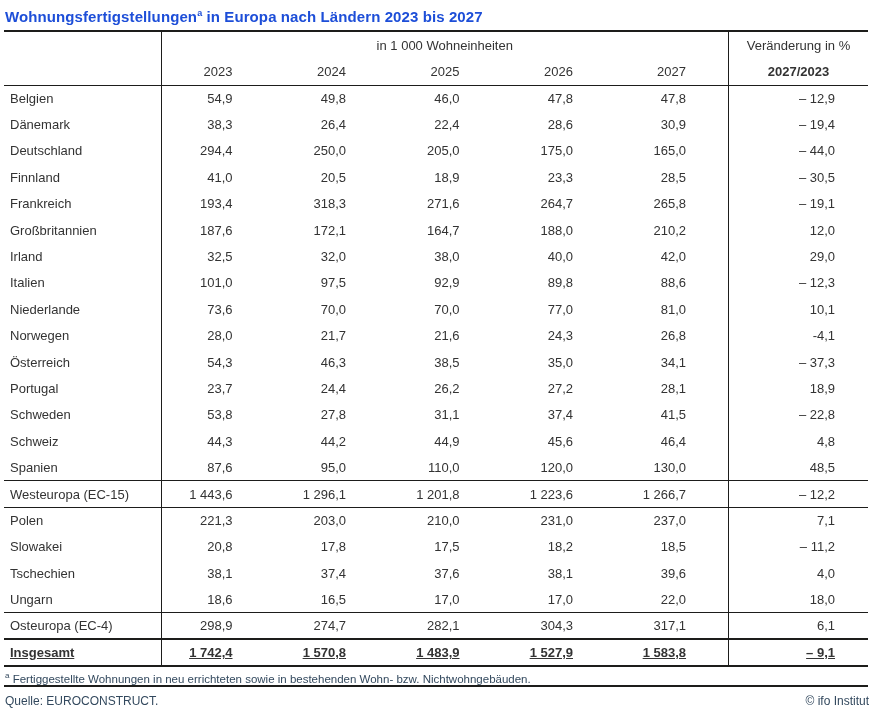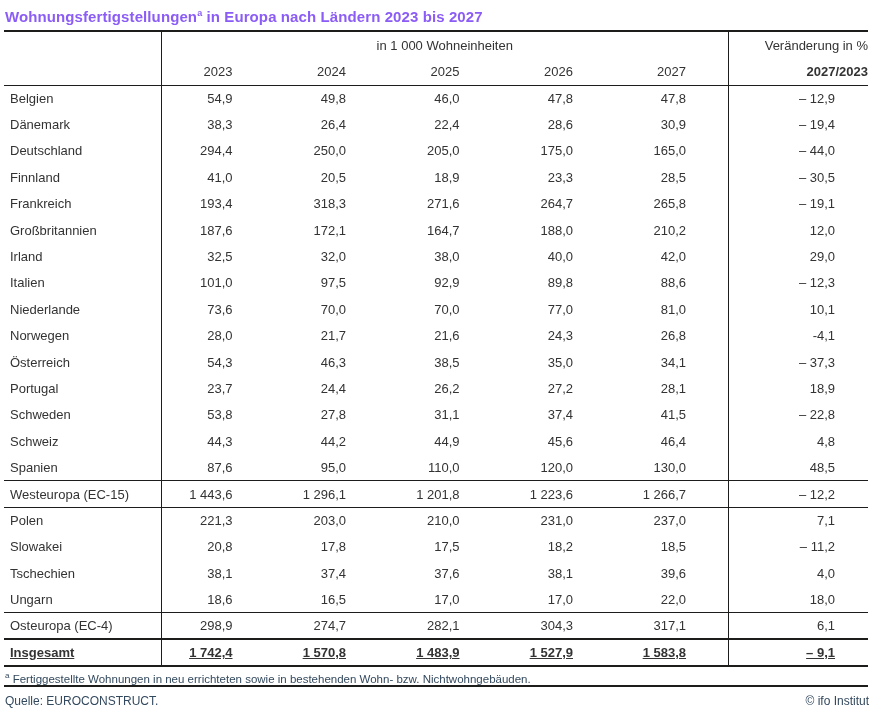--- a/index.html
+++ b/index.html
@@ -8,21 +8,21 @@
     box-sizing:border-box;
     padding:0 4px;
     font-family:"Liberation Sans","DejaVu Sans",sans-serif;
     color:#333333;
     background:#ffffff;
     overflow:hidden;
   }
   .title{
     font-size:15px;
     font-weight:bold;
-    color:#8b5cf6;
+    color:#1d4ed8;
     padding:8px 1px 5px 1px;
     letter-spacing:0.1px;
   }
   .title sup{font-size:9px;line-height:0;}
   table.main{
     width:864px;
     border-collapse:collapse;
     table-layout:fixed;
     border-top:2px solid #1d1d1b;
     border-bottom:2.5px solid #1d1d1b;
@@ -62,21 +62,20 @@
     padding-left:6px;
     border-right:1.5px solid #1d1d1b;
   }
   td.num{
     text-align:right;
     padding-right:42px;
     font-variant-numeric:tabular-nums;
   }
   td.change,th.bl{
     border-left:1.5px solid #1d1d1b;
-    text-align:right;
   }
   td.change{
     text-align:right;
     padding-right:33px;
     font-variant-numeric:tabular-nums;
   }
   tr.subtotal td{
     border-top:1.5px solid #1d1d1b;
     border-bottom:1.5px solid #1d1d1b;
   }

